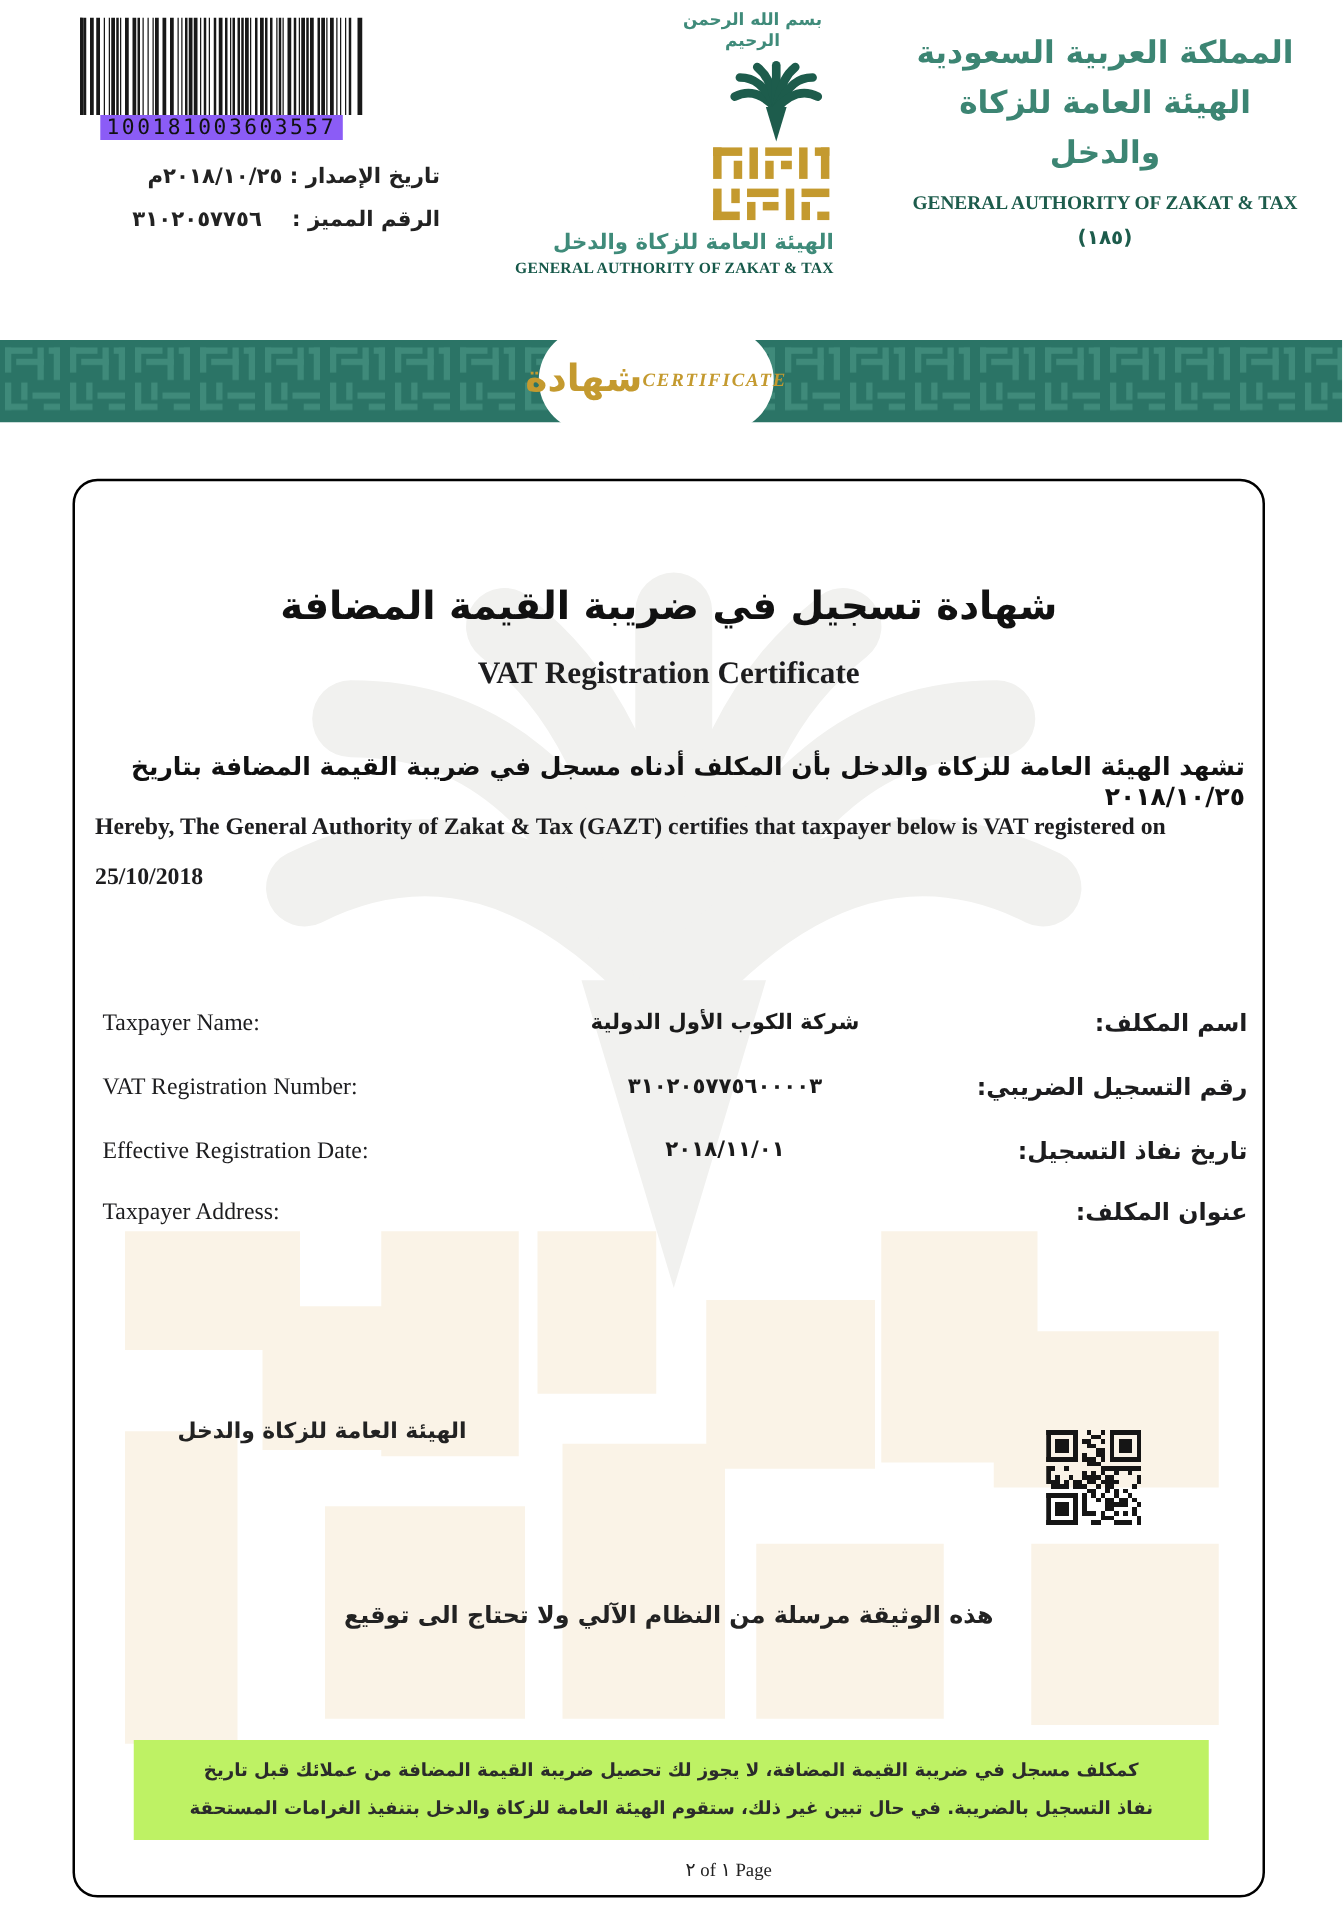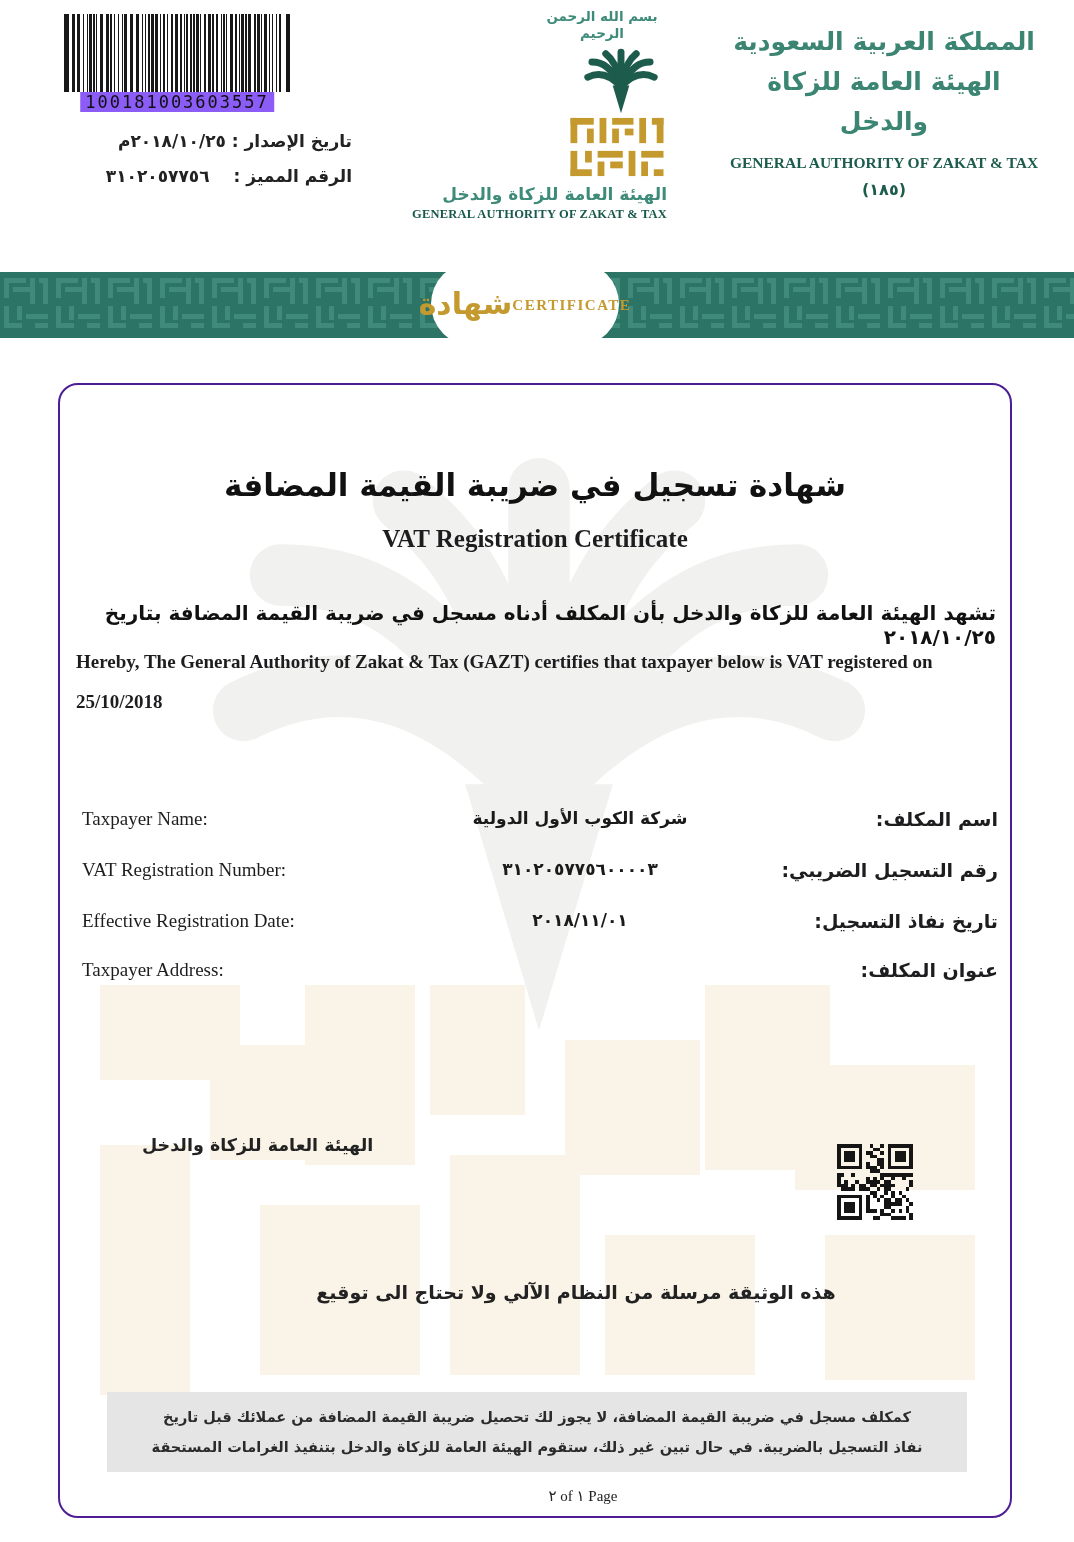--- a/index.html
+++ b/index.html
@@ -26,45 +26,45 @@
   #right-logo{left:728px;top:22px;width:312px;text-align:center;}
   .callig{font-size:25px;line-height:40px;color:#3c8573;font-weight:600;}
   #right-en{font-size:15.5px;font-weight:700;color:#1d5c4c;margin-top:12px;}
   #right-code{font-size:16px;font-weight:700;color:#1d5c4c;margin-top:8px;}
 
   
   #band{left:0;top:272px;width:1074px;height:66px;}
   #band-pill{left:431px;top:262px;width:188px;height:84px;background:#fff;border-radius:42px;
     display:flex;flex-direction:row;align-items:center;justify-content:center;z-index:3;}
   #band-ar{font-size:30px;font-weight:700;color:#c49a2f;line-height:32px;}
-  #band-en{font-size:15px;font-weight:700;color:#c49a2f;letter-spacing:1.5px;margin-top:2px;}
+  #band-en{font-size:15px;font-weight:700;color:#c49a2f;letter-spacing:1.5px;margin-top:2px;font-style:italic;}
 
   
-  #cert{left:58px;top:383px;width:954px;height:1135px;border:2px solid #4c1d95;border-radius:20px;
+  #cert{left:58px;top:383px;width:954px;height:1135px;border:2px solid #000000;border-radius:20px;
     box-sizing:border-box;overflow:hidden;}
   .wm{position:absolute;z-index:0;}
   .wm-block{position:absolute;background:#faf3e7;}
   .layer{position:absolute;z-index:2;}
 
   #title-ar{top:82px;left:0;width:100%;text-align:center;font-size:31px;font-weight:700;color:#111;}
   #title-en{top:140px;left:0;width:100%;text-align:center;font-size:25px;font-weight:700;}
   #stmt-ar{top:216px;left:16px;right:14px;text-align:right;font-size:20px;font-weight:700;color:#111;}
   #stmt-en1{top:266px;left:16px;right:16px;font-size:19px;font-weight:700;}
   #stmt-en2{top:306px;left:16px;font-size:19px;font-weight:700;}
 
   .frow{left:0;width:100%;height:32px;}
   .flabel-en{position:absolute;left:22px;width:330px;font-size:19px;}
   .fvalue{position:absolute;left:240px;width:560px;text-align:center;font-size:17px;font-weight:600;color:#1a1a1a;}
   .flabel-ar{position:absolute;right:12px;width:320px;font-size:19px;font-weight:700;}
 
   #signature{top:750px;left:82px;font-size:17.5px;font-weight:600;color:#222;}
   #qr-box{top:759px;left:777px;width:76px;height:76px;}
-  #auto-note{top:896px;left:0;width:100%;text-align:center;font-size:19px;font-weight:600;color:#222;padding-left:41px;}
-
-  #foot-box{top:1007px;left:47px;width:860px;min-height:78px;background:#e5e5e5;
+  #auto-note{top:896px;left:0;width:100%;text-align:center;font-size:19px;font-weight:600;color:#222;}
+
+  #foot-box{top:1007px;left:47px;width:860px;min-height:78px;background:#bef264;
     text-align:center;font-size:14.5px;font-weight:700;color:#2b2b2b;line-height:30px;
     padding:10px 40px;box-sizing:border-box;}
   #page-num{top:1102px;left:0;width:100%;text-align:center;font-size:15px;color:#222;padding-left:48px;}
 </style>
 </head>
 <body>
 
 <svg width="0" height="0" style="position:absolute">
   <defs>
     <symbol id="palmSym" viewBox="0 0 120 104">

